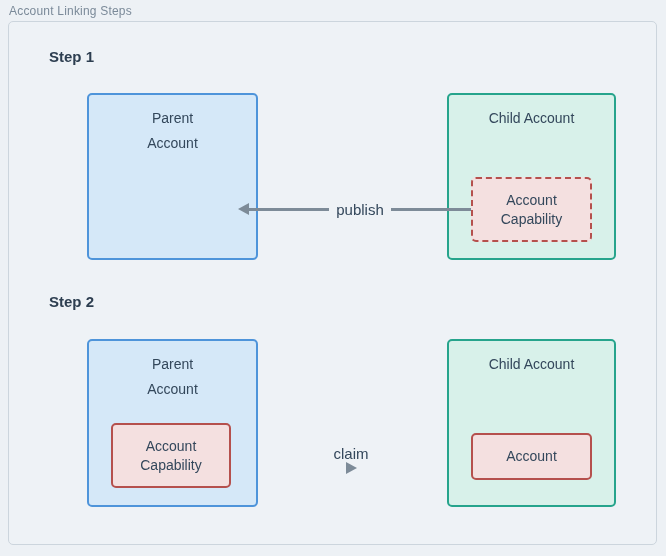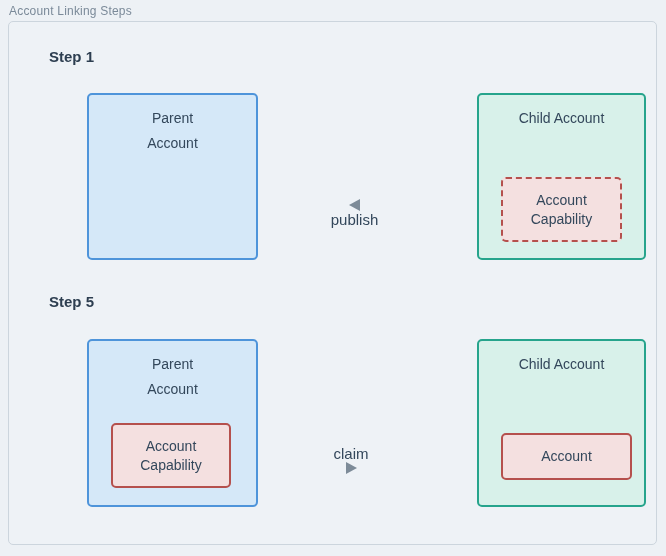--- a/index.html
+++ b/index.html
@@ -39,21 +39,21 @@
   .step-label{
     position:absolute;left:40px;
     font-size:15px;font-weight:bold;color:var(--heading-text);
   }
   .step1-label{top:26px;text-align:right;}
   .step2-label{top:271px;}
   .outer-box{
     position:absolute;border-radius:5px;border:2px solid;
   }
   .parent-box{background:var(--parent-fill);border-color:var(--parent-border);}
-  .child-box{background:var(--child-fill);border-color:var(--child-border);margin-left:30px;}
+  .child-box{background:var(--child-fill);border-color:var(--child-border);}
   .s1 .parent-box{left:78px;top:71px;width:171px;height:167px;}
   .s1 .child-box{left:438px;top:71px;width:169px;height:167px;}
   .s2 .parent-box{left:78px;top:317px;width:171px;height:168px;}
   .s2 .child-box{left:438px;top:317px;width:169px;height:168px;}
   .outer-box .box-title{
     margin:11px auto 0 auto;max-width:90px;
     text-align:center;font-size:14px;line-height:25px;color:var(--box-text);
   }
   .inner-box{
     position:absolute;border-radius:5px;border:2px solid var(--capability-border);
@@ -63,26 +63,26 @@
   .inner-box .box-label{
     text-align:center;font-size:14px;line-height:19px;color:var(--box-text);
     max-width:90px;
   }
   .inbox-box{
     left:23px;top:91px;width:119px;height:47px;
     border-color:var(--inbox-border);background:var(--inbox-fill);
   }
   .capability-dashed{left:22px;top:82px;width:121px;height:65px;border-style:dashed;}
   .capability-solid{left:22px;top:82px;width:120px;height:65px;}
-  .account-box{left:22px;top:92px;width:131px;height:47px;}
+  .account-box{left:22px;top:92px;width:121px;height:47px;}
   .arrow{
     position:absolute;display:flex;align-items:center;height:20px;
     font-size:15px;color:var(--box-text);
   }
-  .publish-arrow{left:229px;top:177px;width:233px;flex-direction:column;}
+  .publish-arrow{left:229px;top:177px;width:233px;}
   .claim-arrow{left:223px;top:423px;width:238px;flex-direction:column;}
   .arrow .line{flex:1;height:3px;background:var(--arrow);}
   .arrow .label{padding:0 7px;white-space:nowrap;}
   .head-left{
     width:0;height:0;flex:none;
     border-top:6px solid transparent;border-bottom:6px solid transparent;
     border-right:11px solid var(--arrow);
   }
   .head-right{
     width:0;height:0;flex:none;
@@ -114,21 +114,21 @@
       </div>
 
       <div class="arrow publish-arrow">
         <span class="head-left"></span>
         <span class="line"></span>
         <span class="label">publish</span>
         <span class="line"></span>
       </div>
     </div>
 
-    <div class="step-label step2-label">Step 5</div>
+    <div class="step-label step2-label">Step 2</div>
 
     <div class="s2">
       <div class="outer-box parent-box">
         <div class="box-title">Parent Account</div>
         <div class="inner-box capability-solid">
           <div class="box-label">Account Capability</div>
         </div>
       </div>
 
       <div class="outer-box child-box">

